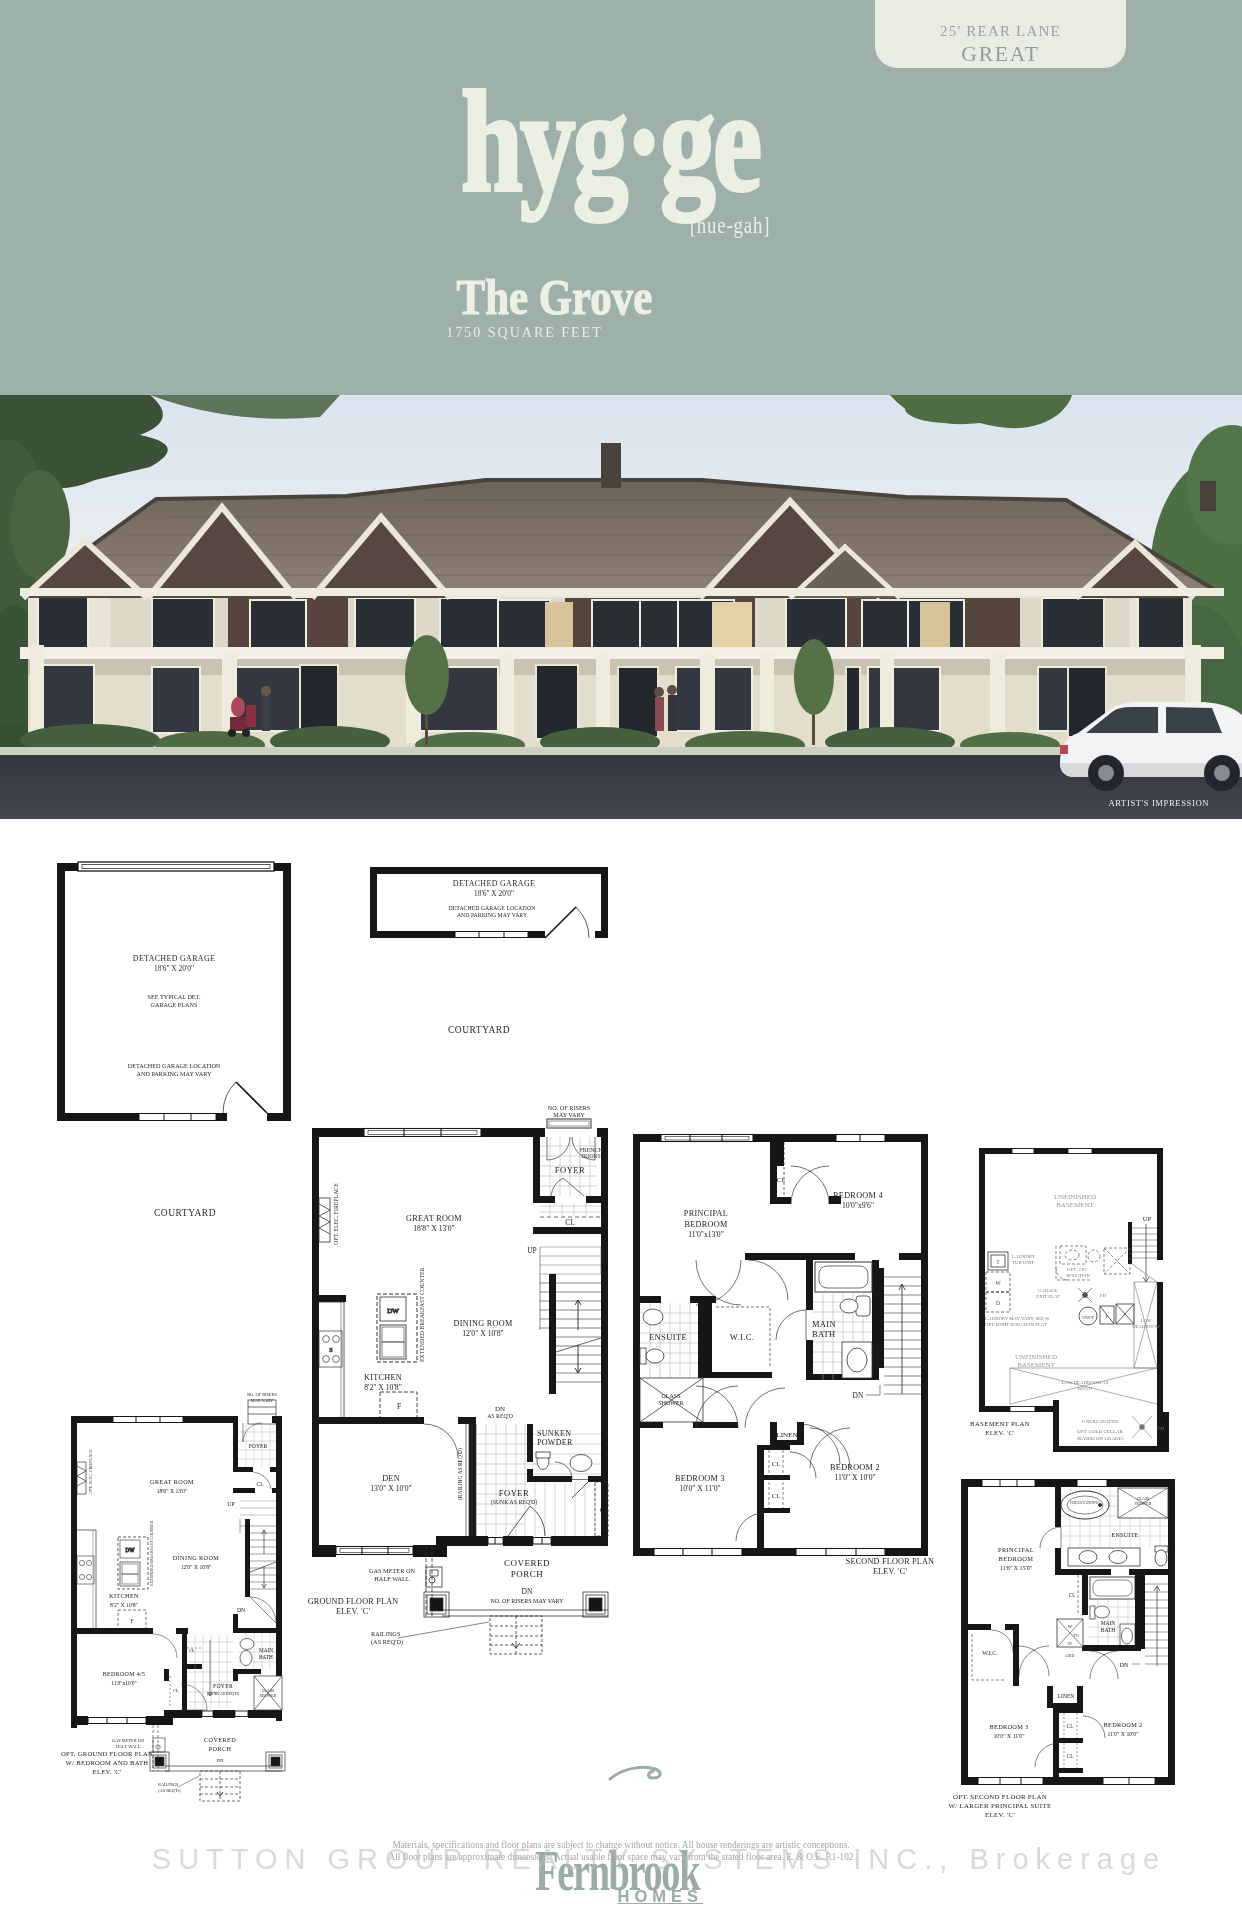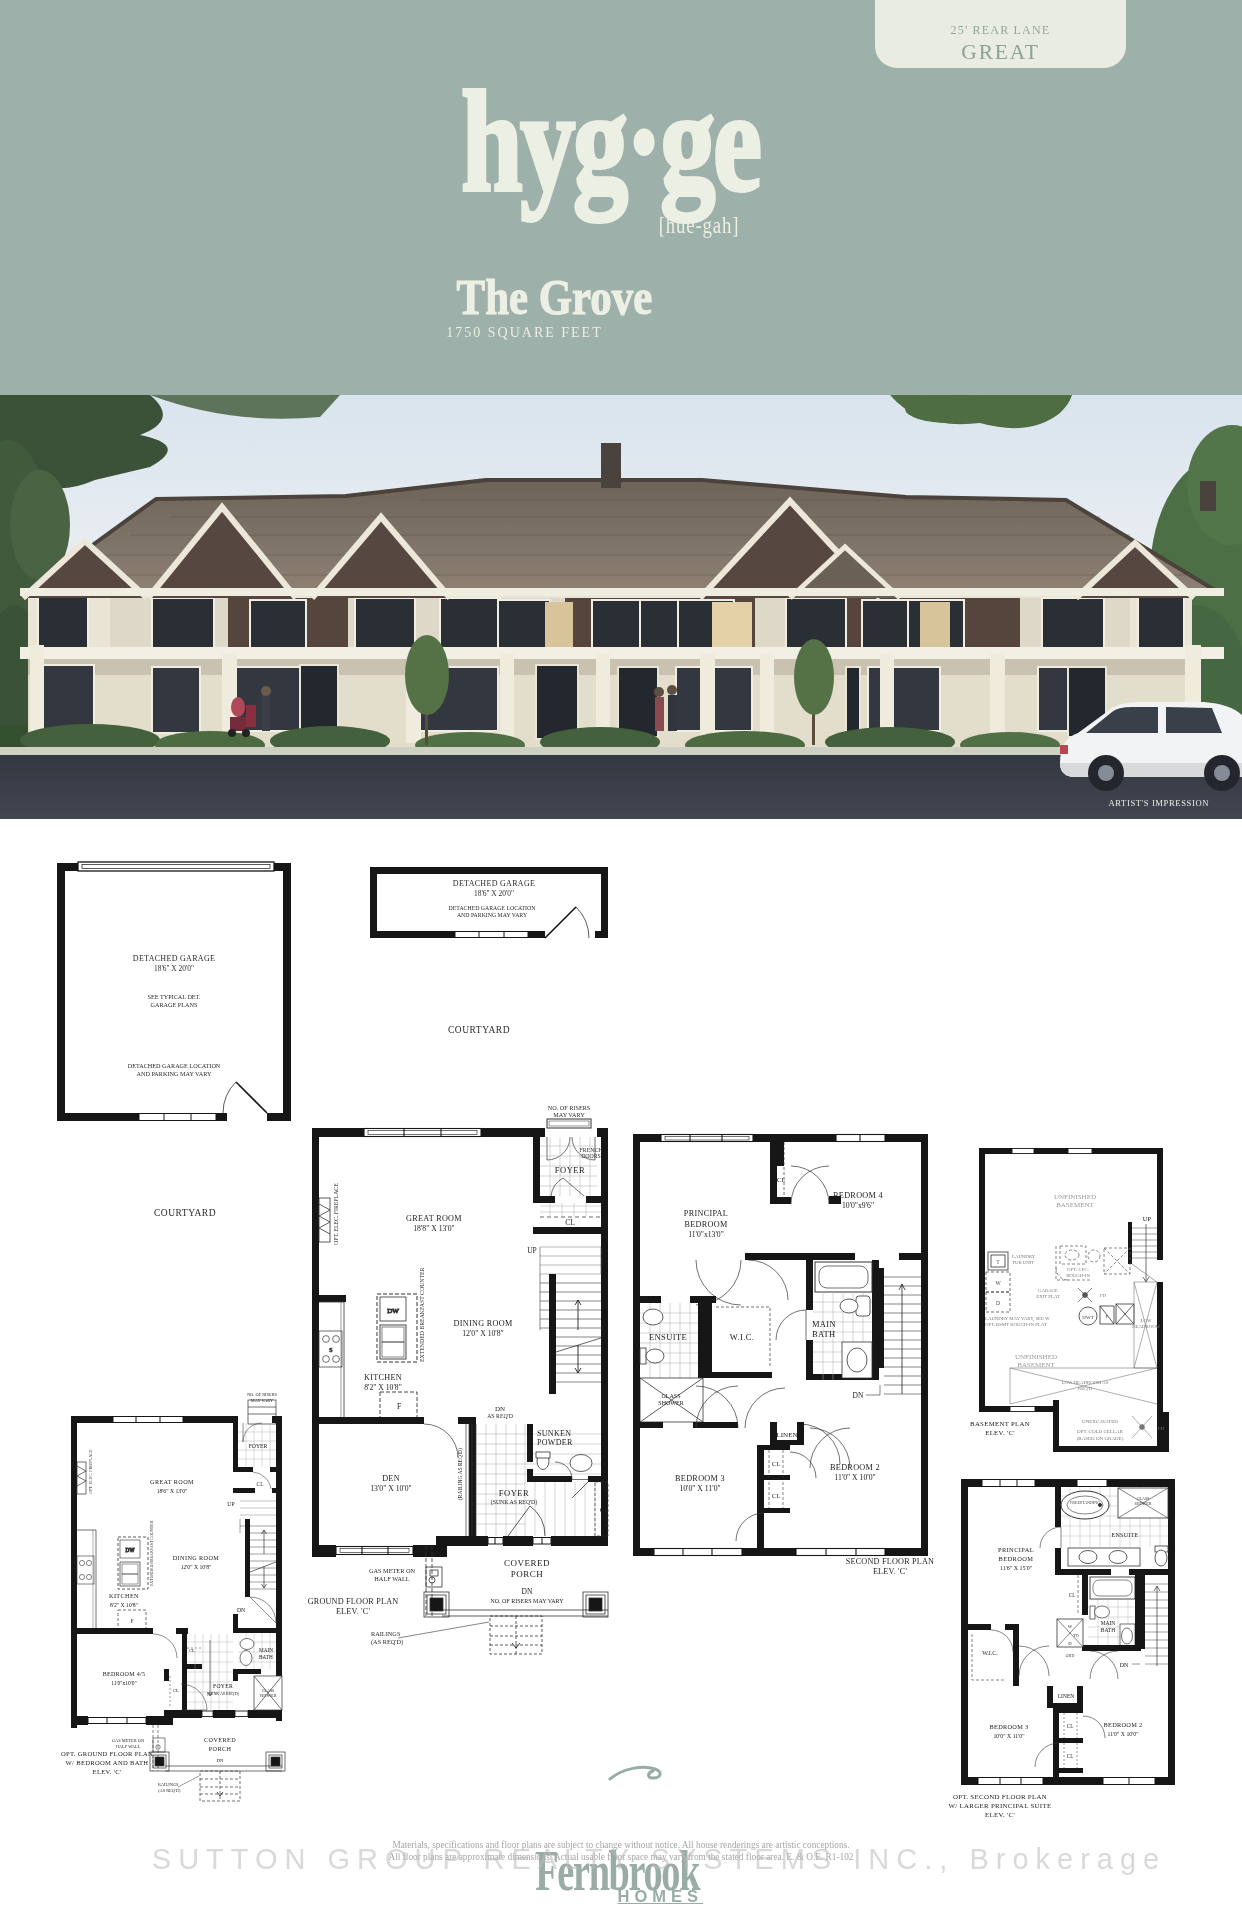--- a/index.html
+++ b/index.html
@@ -7,29 +7,29 @@
   .abs{position:absolute;}
   .ctr{text-align:center;}
   svg text{font-family:"Liberation Serif",serif;}
 </style>
 </head>
 <body>
 
 <div class="abs" style="left:0;top:0;width:1242px;height:395px;background:#9db0aa;"></div>
 
 <div class="abs ctr" style="left:875px;top:0;width:251px;height:68px;background:#e9ece2;border-radius:0 0 22px 22px;">
-  <div style="margin-top:23px;font-size:12px;letter-spacing:1.2px;color:#95a59d;">25' REAR LANE</div>
+  <div style="margin-top:23px;font-size:15px;letter-spacing:1.2px;color:#95a59d;">25' REAR LANE</div>
   <div style="font-size:21.5px;letter-spacing:1.8px;color:#8fa098;margin-top:2px;">GREAT</div>
 </div>
 
 <div class="abs" style="left:-11px;top:69px;width:1242px;text-align:center;">
   <span style="display:inline-block;font-weight:bold;font-size:145px;line-height:1;color:#ecefe3;letter-spacing:-3px;transform:scaleX(0.76);transform-origin:50% 50%;-webkit-text-stroke:4px #ecefe3;">hyg·ge</span>
 </div>
 
-<div class="abs" style="left:610px;top:213px;width:160px;text-align:center;"><span style="display:inline-block;font-size:23px;color:#ecefe3;letter-spacing:1px;transform:scaleX(0.82);transform-origin:100% 50%;">[hue-gah]</span></div>
+<div class="abs" style="left:610px;top:213px;width:160px;text-align:right;"><span style="display:inline-block;font-size:23px;color:#ecefe3;letter-spacing:1px;transform:scaleX(0.82);transform-origin:100% 50%;">[hue-gah]</span></div>
 
 <div class="abs ctr" style="left:0;top:268px;width:1108px;"><span style="display:inline-block;font-weight:bold;font-size:51px;color:#ecefe3;transform:scaleX(0.84);transform-origin:50% 50%;-webkit-text-stroke:1.2px #ecefe3;">The Grove</span></div>
 
 <div class="abs ctr" style="left:0;top:325px;width:1049px;font-size:14px;letter-spacing:2px;color:#ecefe3;">1750 SQUARE FEET</div>
 
 <div class="abs" style="left:0;top:395px;width:1242px;height:424px;">
 <svg width="1242" height="424" viewBox="0 0 1242 424">
   <defs>
     <linearGradient id="sky" x1="0" y1="0" x2="0" y2="1">
       <stop offset="0" stop-color="#d9e4ee"></stop>

